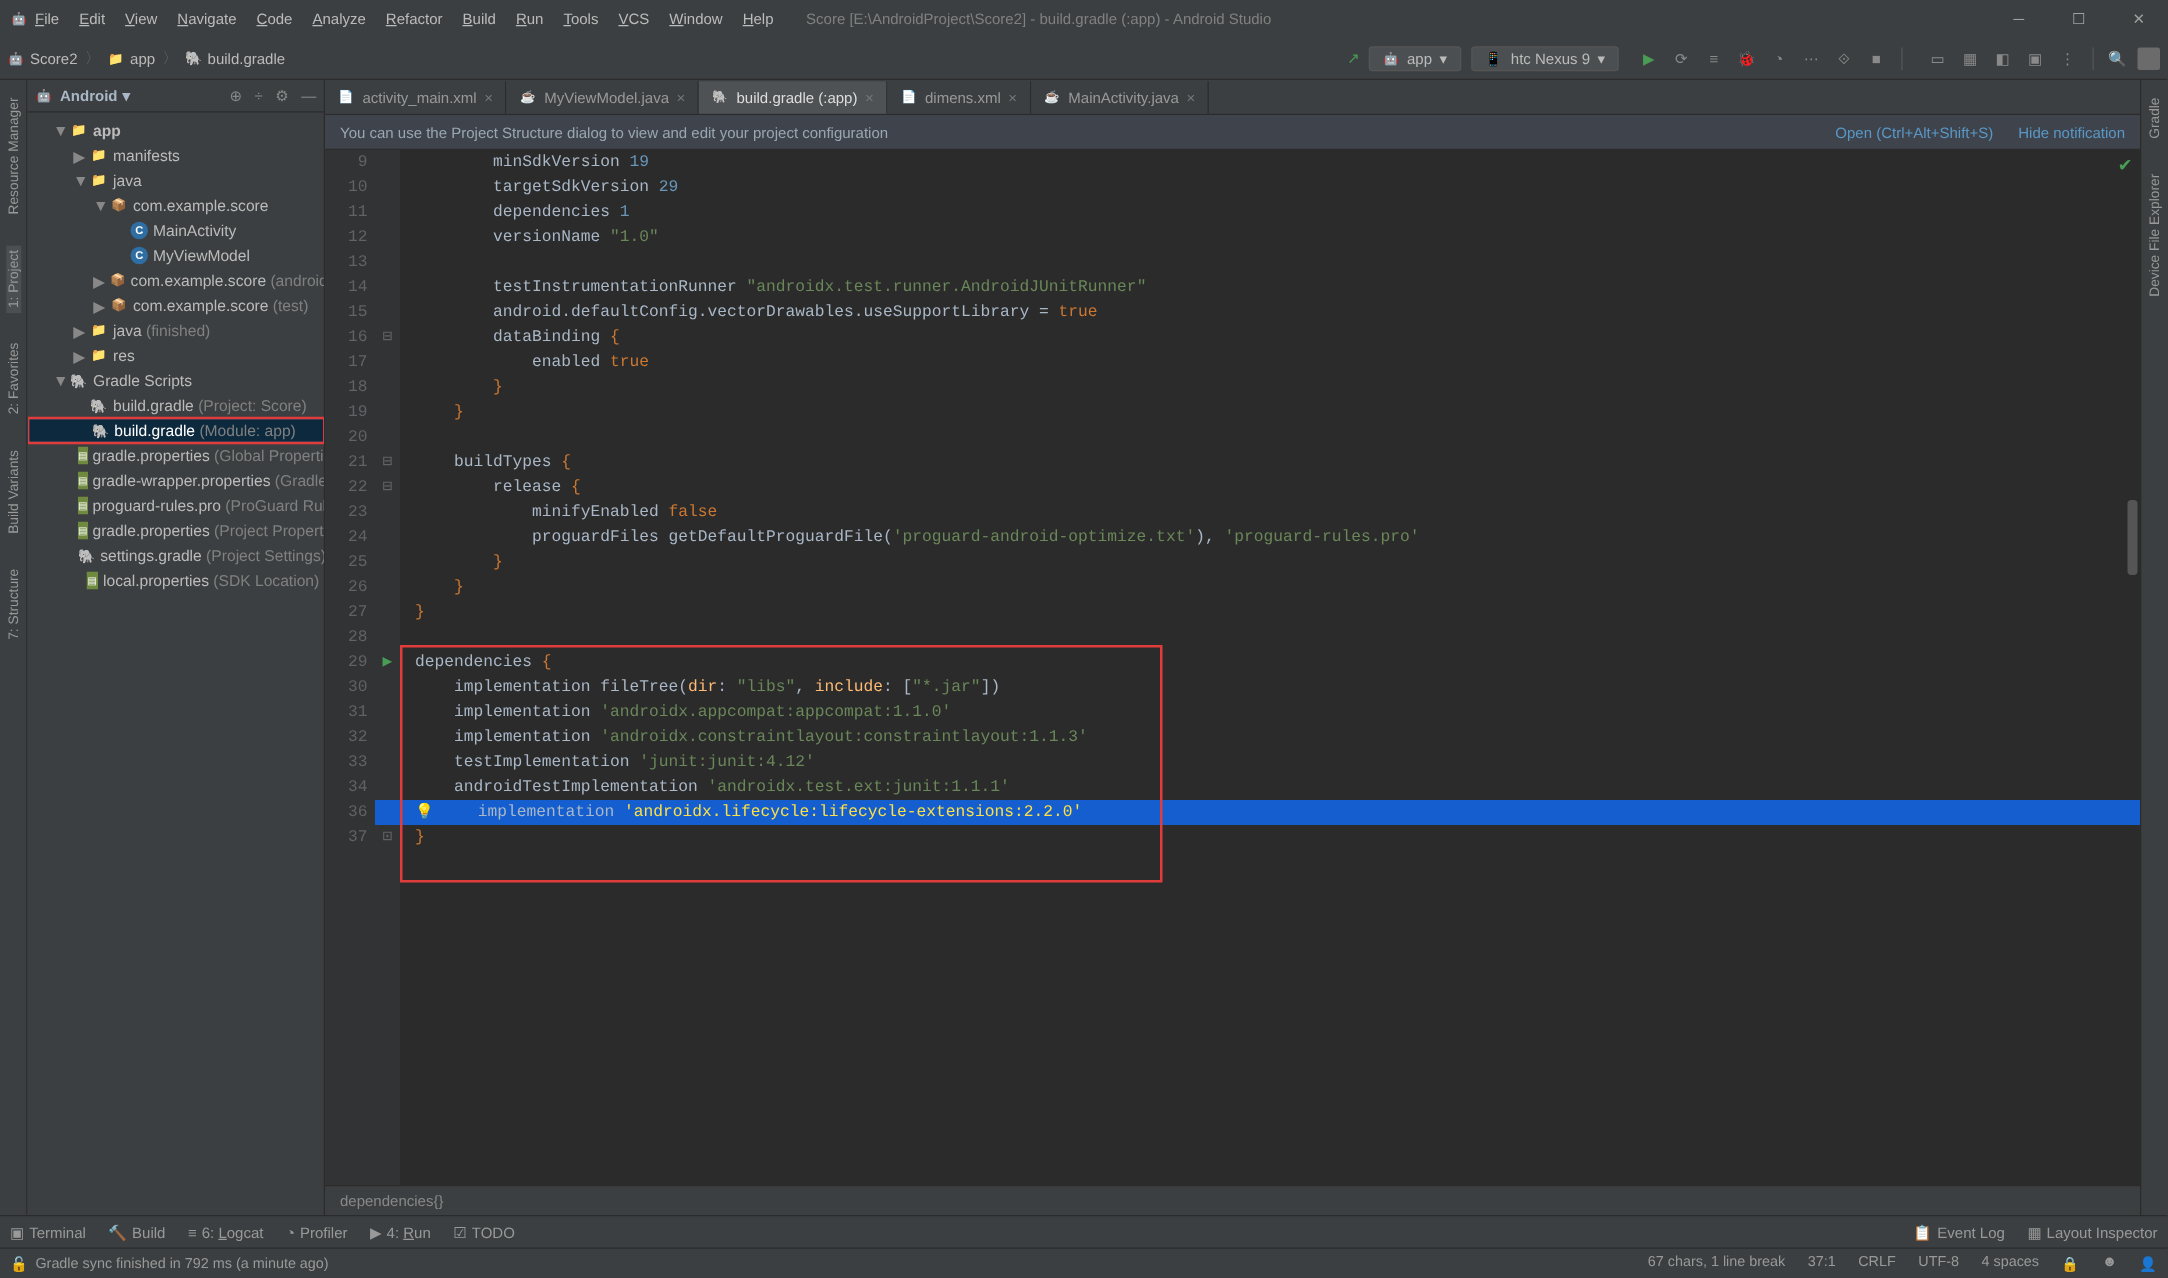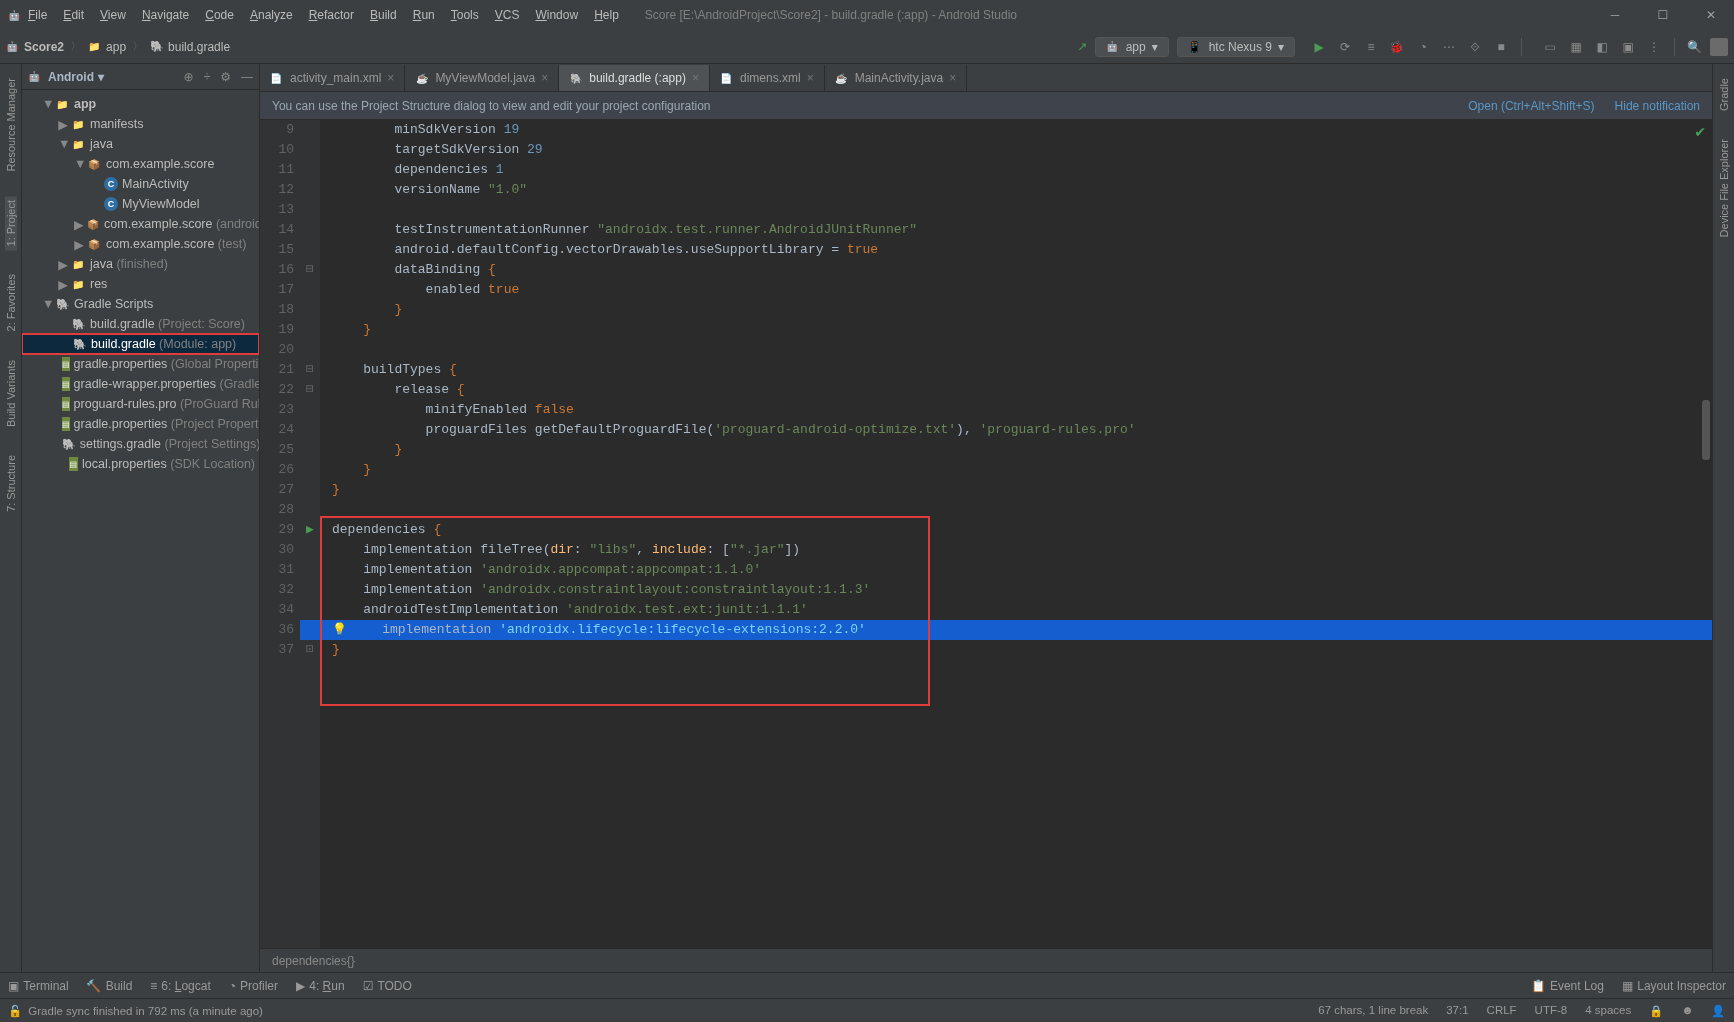--- a/index.html
+++ b/index.html
@@ -56,21 +56,21 @@
 .code-line { display:flex; align-items:flex-start; font-family:"Consolas","Courier New",monospace; font-size:13px; line-height:20px; white-space:pre; }
 .lineno { width:40px; text-align:right; padding-right:6px; color:#606366; background:#313335; user-select:none; }
 .fold { width:20px; background:#313335; color:#606366; text-align:center; user-select:none; position:relative; }
 .code { padding-left:12px; position:relative; flex:1; }
 .kw { color:#cc7832; }
 .num { color:#6897bb; }
 .str { color:#6a8759; }
 .attr { color:#fdba74; }
 .tok { color:#a9b7c6; }
 .hl-line { background:#145ecf; color:#fff; }
-.hl-line .str { color:#7dd3fc; }
+.hl-line .str { color:#fde047; }
 .run-gutter { color:#499c54; }
 .bulb { color:#f0a732; font-size:12px; margin-right:4px; }
 .red-box { position:absolute; border:2px solid #e03c3c; pointer-events:none; }
 .crumbbar { height:24px; background:#3c3f41; border-top:1px solid #2b2b2b; display:flex; align-items:center; padding:0 12px; font-size:12px; color:#888; }
 .bottombar { height:26px; background:#3c3f41; border-top:1px solid #2b2b2b; display:flex; align-items:center; padding:0 8px; gap:18px; }
 .bottombar .tool { display:flex; align-items:center; gap:4px; color:#999; cursor:pointer; }
 .bottombar .right { margin-left:auto; display:flex; gap:18px; }
 .statusbar { height:24px; background:#3c3f41; border-top:1px solid #2b2b2b; display:flex; align-items:center; padding:0 8px; font-size:11.5px; color:#999; }
 .statusbar .right { margin-left:auto; display:flex; gap:18px; }
 .green-check { color:#499c54; font-size:14px; position:absolute; right:6px; top:4px; }
@@ -101,21 +101,21 @@
   <div class="wincontrols">
     <span>─</span>
     <span>☐</span>
     <span>✕</span>
   </div>
 </div>
 
 <div class="navbar">
   <div class="breadcrumb">
     <span class="ic ic-and">🤖</span>
-    <span style="font-weight:bold;">Score2</span>
+    <span style="font-weight:normal;">Score2</span>
     <span class="sep">〉</span>
     <span class="ic ic-folder">📁</span>
     <span>app</span>
     <span class="sep">〉</span>
     <span class="ic ic-gradle">🐘</span>
     <span>build.gradle</span>
   </div>
   <div class="toolbar-right">
     <span class="play" style="transform:rotate(-90deg);">↘</span>
     <div class="run-select">
@@ -330,20 +330,21 @@
           <div class="code-line"><span class="lineno">23</span><span class="fold"></span><span class="code"><span class="tok">            minifyEnabled </span><span class="kw">false</span></span></div>
           <div class="code-line"><span class="lineno">24</span><span class="fold"></span><span class="code"><span class="tok">            proguardFiles getDefaultProguardFile(</span><span class="str">'proguard-android-optimize.txt'</span><span class="tok">), </span><span class="str">'proguard-rules.pro'</span></span></div>
           <div class="code-line"><span class="lineno">25</span><span class="fold"></span><span class="code"><span class="tok">        </span><span class="kw">}</span></span></div>
           <div class="code-line"><span class="lineno">26</span><span class="fold"></span><span class="code"><span class="tok">    </span><span class="kw">}</span></span></div>
           <div class="code-line"><span class="lineno">27</span><span class="fold"></span><span class="code"><span class="kw">}</span></span></div>
           <div class="code-line"><span class="lineno">28</span><span class="fold"></span><span class="code"></span></div>
           <div class="code-line"><span class="lineno">29</span><span class="fold"><span class="run-gutter">▶</span></span><span class="code"><span class="tok">dependencies </span><span class="kw">{</span></span></div>
           <div class="code-line"><span class="lineno">30</span><span class="fold"></span><span class="code"><span class="tok">    implementation fileTree(</span><span class="attr">dir</span><span class="tok">: </span><span class="str">"libs"</span><span class="tok">, </span><span class="attr">include</span><span class="tok">: [</span><span class="str">"*.jar"</span><span class="tok">])</span></span></div>
           <div class="code-line"><span class="lineno">31</span><span class="fold"></span><span class="code"><span class="tok">    implementation </span><span class="str">'androidx.appcompat:appcompat:1.1.0'</span></span></div>
           <div class="code-line"><span class="lineno">32</span><span class="fold"></span><span class="code"><span class="tok">    implementation </span><span class="str">'androidx.constraintlayout:constraintlayout:1.1.3'</span></span></div>
+          <div class="code-line"><span class="lineno">33</span><span class="fold"></span><span class="code"><span class="tok">    testImplementation </span><span class="str">'junit:junit:4.12'</span></span></div>
           <div class="code-line"><span class="lineno">34</span><span class="fold"></span><span class="code"><span class="tok">    androidTestImplementation </span><span class="str">'androidx.test.ext:junit:1.1.1'</span></span></div>
           <div class="code-line hl-line"><span class="lineno">36</span><span class="fold"></span><span class="code"><span class="bulb">💡</span><span class="tok">    implementation </span><span class="str">'androidx.lifecycle:lifecycle-extensions:2.2.0'</span></span></div>
           <div class="code-line"><span class="lineno">37</span><span class="fold">⊡</span><span class="code"><span class="kw">}</span></span></div>
         </div>
       <div class="red-box" id="redbox" style="left: 60px; top: 396px; width: 610px; height: 190px;"></div>
     </div>
     <div class="crumbbar">
       <span>dependencies{}</span>
     </div>
   </div>

